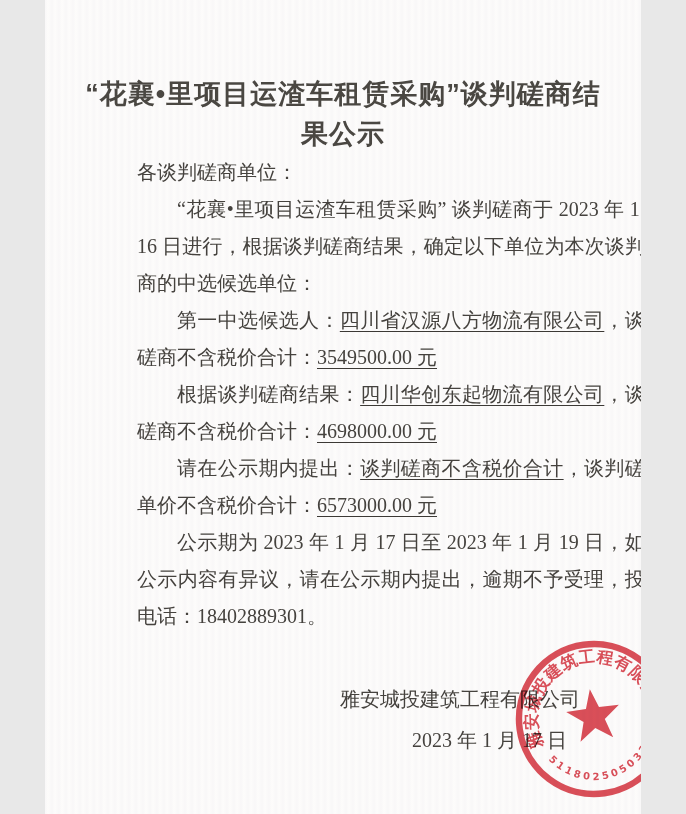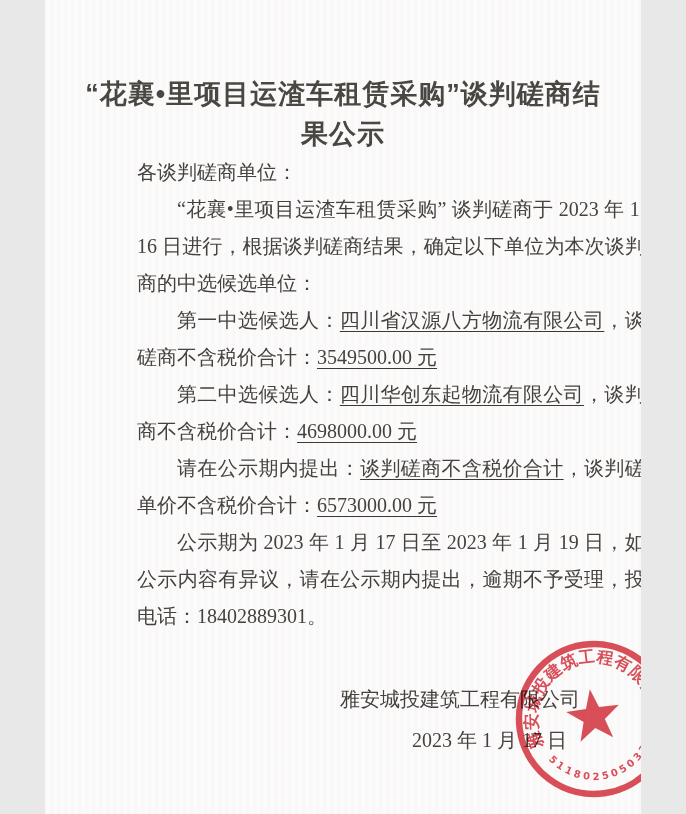--- a/index.html
+++ b/index.html
@@ -82,21 +82,21 @@
   <h1 class="title">
     <span class="tl">“花襄•里项目运渣车租赁采购”谈判磋商结</span>
     <span class="tl">果公示</span>
   </h1>
 
   <div class="doc-body">
     <p class="para no-indent">各谈判磋商单位：</p>
     <div>
         <div class="para"><span>“花襄•里项目运渣车租赁采购” 谈判磋商于 2023 年 1 月 16 日进行，根据谈判磋商结果，确定以下单位为本次谈判磋商的中选候选单位：</span></div>
         <div class="para"><span>第一中选候选人：</span><span class="u">四川省汉源八方物流有限公司</span><span>，谈判磋商不含税价合计：</span><span class="u">3549500.00 元</span></div>
-        <div class="para"><span>第二中选候选人：</span><span class="u">四川华创东起物流有限公司</span><span>，谈判磋商不含税价合计：</span><span class="u">4698000.00 元</span></div>
+        <div class="para"><span>根据谈判磋商结果：</span><span class="u">四川华创东起物流有限公司</span><span>，谈判磋商不含税价合计：</span><span class="u">4698000.00 元</span></div>
         <div class="para"><span>请在公示期内提出：</span><span class="u">谈判磋商不含税价合计</span><span>，谈判磋商单价不含税价合计：</span><span class="u">6573000.00 元</span></div>
         <div class="para"><span>公示期为 2023 年 1 月 17 日至 2023 年 1 月 19 日，如对公示内容有异议，请在公示期内提出，逾期不予受理，投诉电话：18402889301。</span></div>
       </div>
   </div>
 
   <div class="signature">
     <div class="sig-company">雅安城投建筑工程有限公司</div>
     <div class="sig-date">2023 年 1 月 17 日</div>
   </div>
 

